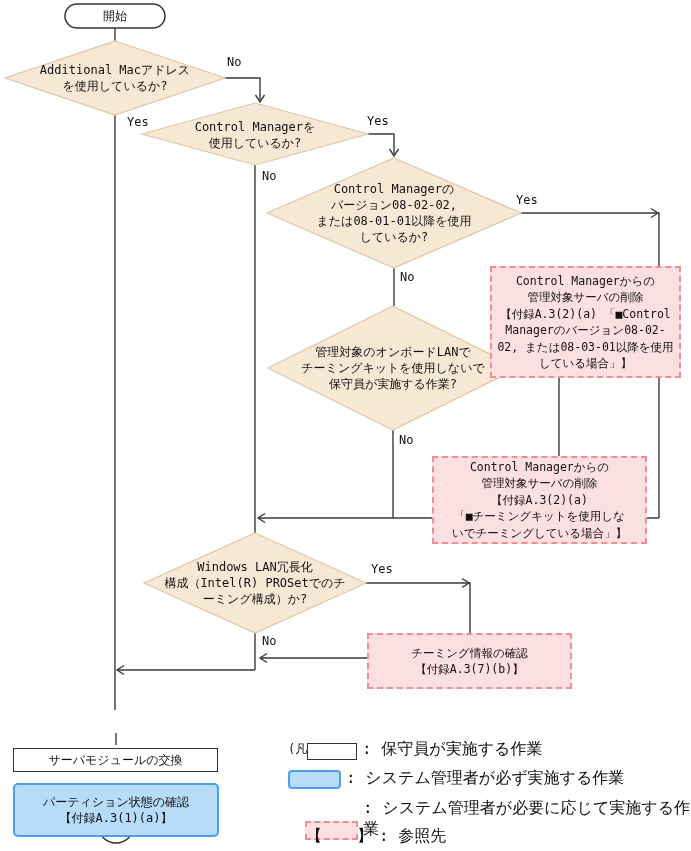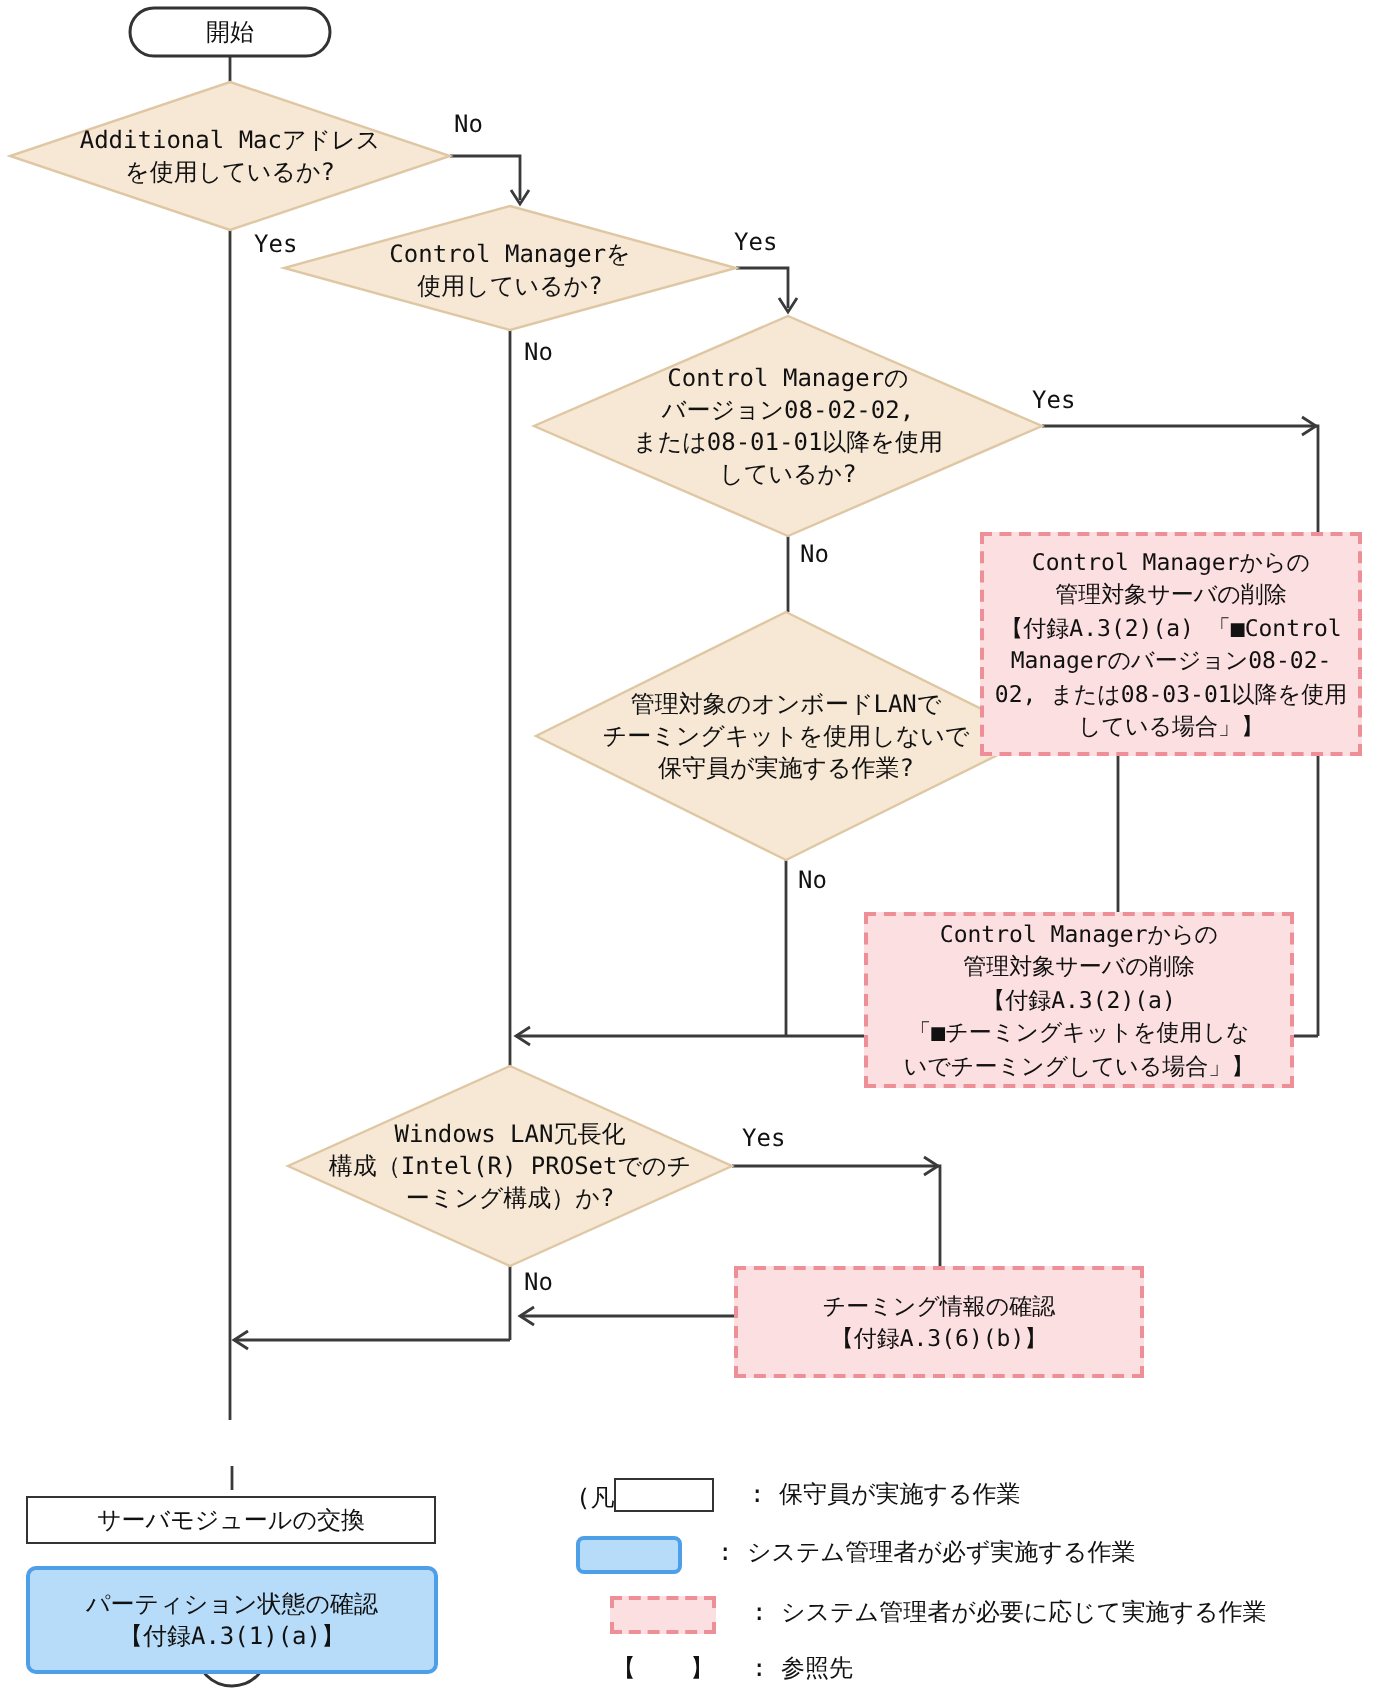--- a/index.html
+++ b/index.html
@@ -43,21 +43,21 @@
     background:#ffffff;border:1.3px solid #333333;
     font-size:12px;
   }
   .task.blue{
     background:var(--blue-fill);
     border:2.5px solid var(--blue-border);
     border-radius:5px;font-size:12px;
   }
   .term-label{position:absolute;text-align:center;font-size:12px;}
   .legend-title{position:absolute;font-size:12px;margin-top:32px;}
-  .legend-row{position:absolute;display:flex;align-items:flex-start;gap:18px;font-size:12px;}
+  .legend-row{position:absolute;display:flex;align-items:flex-end;gap:5px;font-size:16px;}
   .swatch{box-sizing:border-box;flex:0 0 auto;}
   .swatch.white{width:50px;height:17px;background:#ffffff;border:1.3px solid #333333;}
   .swatch.blue{width:53px;height:19px;background:var(--blue-fill);border:2.5px solid var(--blue-border);border-radius:4px;}
   .swatch.pink{width:53px;height:19px;background:var(--pink-fill);border:2px dashed var(--pink-border);}
   .bracket{letter-spacing:1px;}
 </style>
 </head>
 <body>
 
 <div class="canvas">
@@ -136,21 +136,21 @@
 【付録A.3(2)(a) 「■Control
 Managerのバージョン08-02-
 02, または08-03-01以降を使用
 している場合」】</div>
   <div class="task pink" style="left:432px;top:418px;width:215px;height:88px;">Control Managerからの
 管理対象サーバの削除
 【付録A.3(2)(a)
 「■チーミングキットを使用しな
 いでチーミングしている場合」】</div>
   <div class="task pink" style="left:367px;top:595px;width:205px;height:56px;">チーミング情報の確認
-【付録A.3(6)(b)】</div>
+【付録A.3(7)(b)】</div>
   <div class="task white" style="left:13px;top:710px;width:205px;height:24px;">サーバモジュールの交換</div>
   <div class="task blue" style="left:13px;top:745px;width:206px;height:54px;">パーティション状態の確認
 【付録A.3(1)(a)】</div>
 
   <div class="legend-title" style="left:288px;top:709px;">(凡例)</div>
   <div class="legend-row" style="left:307px;top:739px;">
     <span class="swatch white"></span>
     <span>: 保守員が実施する作業</span>
   </div>
   <div class="legend-row" style="left:288px;top:768px;">

